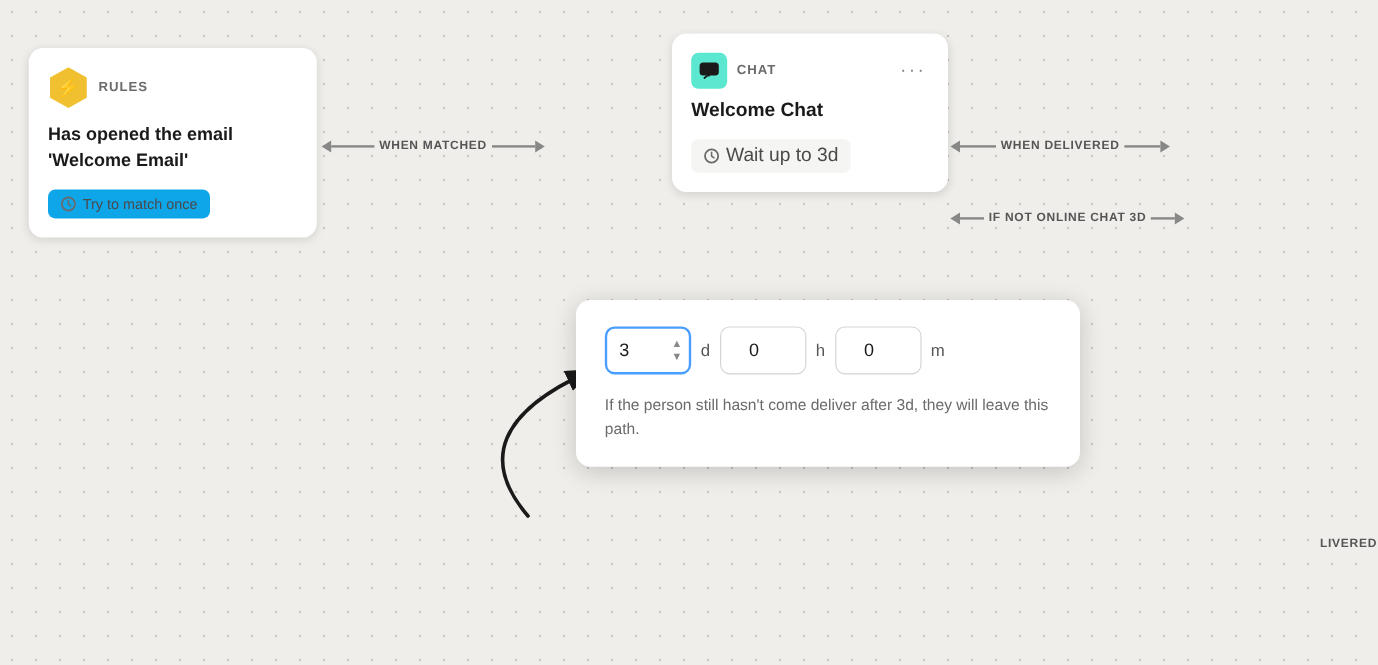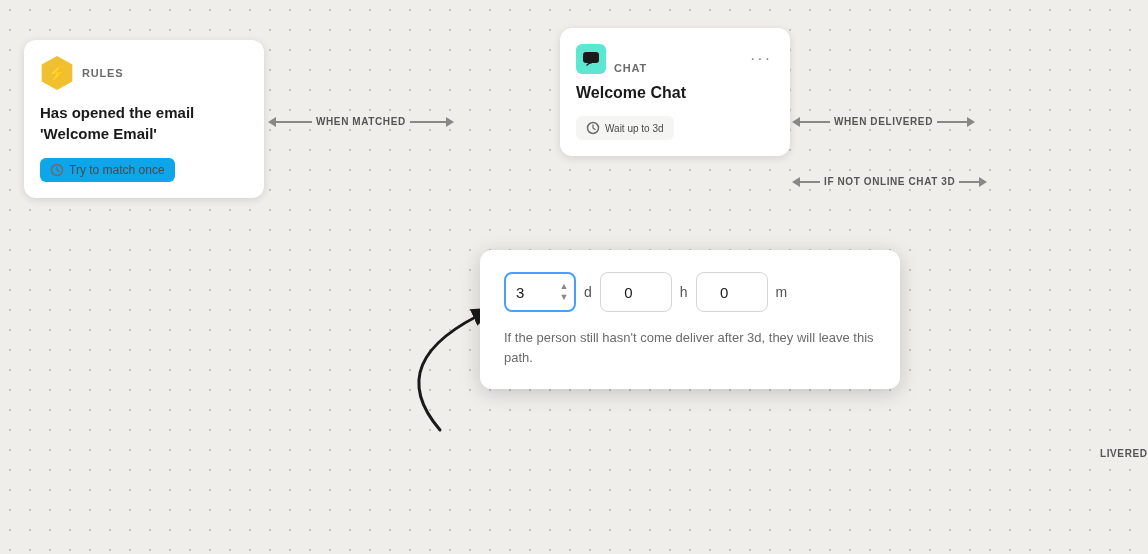--- a/index.html
+++ b/index.html
@@ -94,21 +94,21 @@
 
     .chat-header {
       display: flex;
       align-items: center;
       justify-content: space-between;
       margin-bottom: 10px;
     }
 
     .chat-header-left {
       display: flex;
-      align-items: flex-end;
+      align-items: center;
       gap: 8px;
     }
 
     .chat-icon-box {
       width: 30px;
       height: 30px;
       background: #5ce8d0;
       border-radius: 6px;
       display: flex;
       align-items: center;
@@ -140,21 +140,21 @@
       margin-bottom: 14px;
     }
 
     .chat-tag {
       display: inline-flex;
       align-items: center;
       gap: 5px;
       background: #f5f5f3;
       border-radius: 6px;
       padding: 5px 10px;
-      font-size: 10px;
+      font-size: 16px;
       color: #4a4a4a;
     }
 
     
     .popup-card {
       position: absolute;
       background: #ffffff;
       border-radius: 12px;
       box-shadow: 0 4px 20px rgba(0,0,0,0.18);
       padding: 22px 24px;

